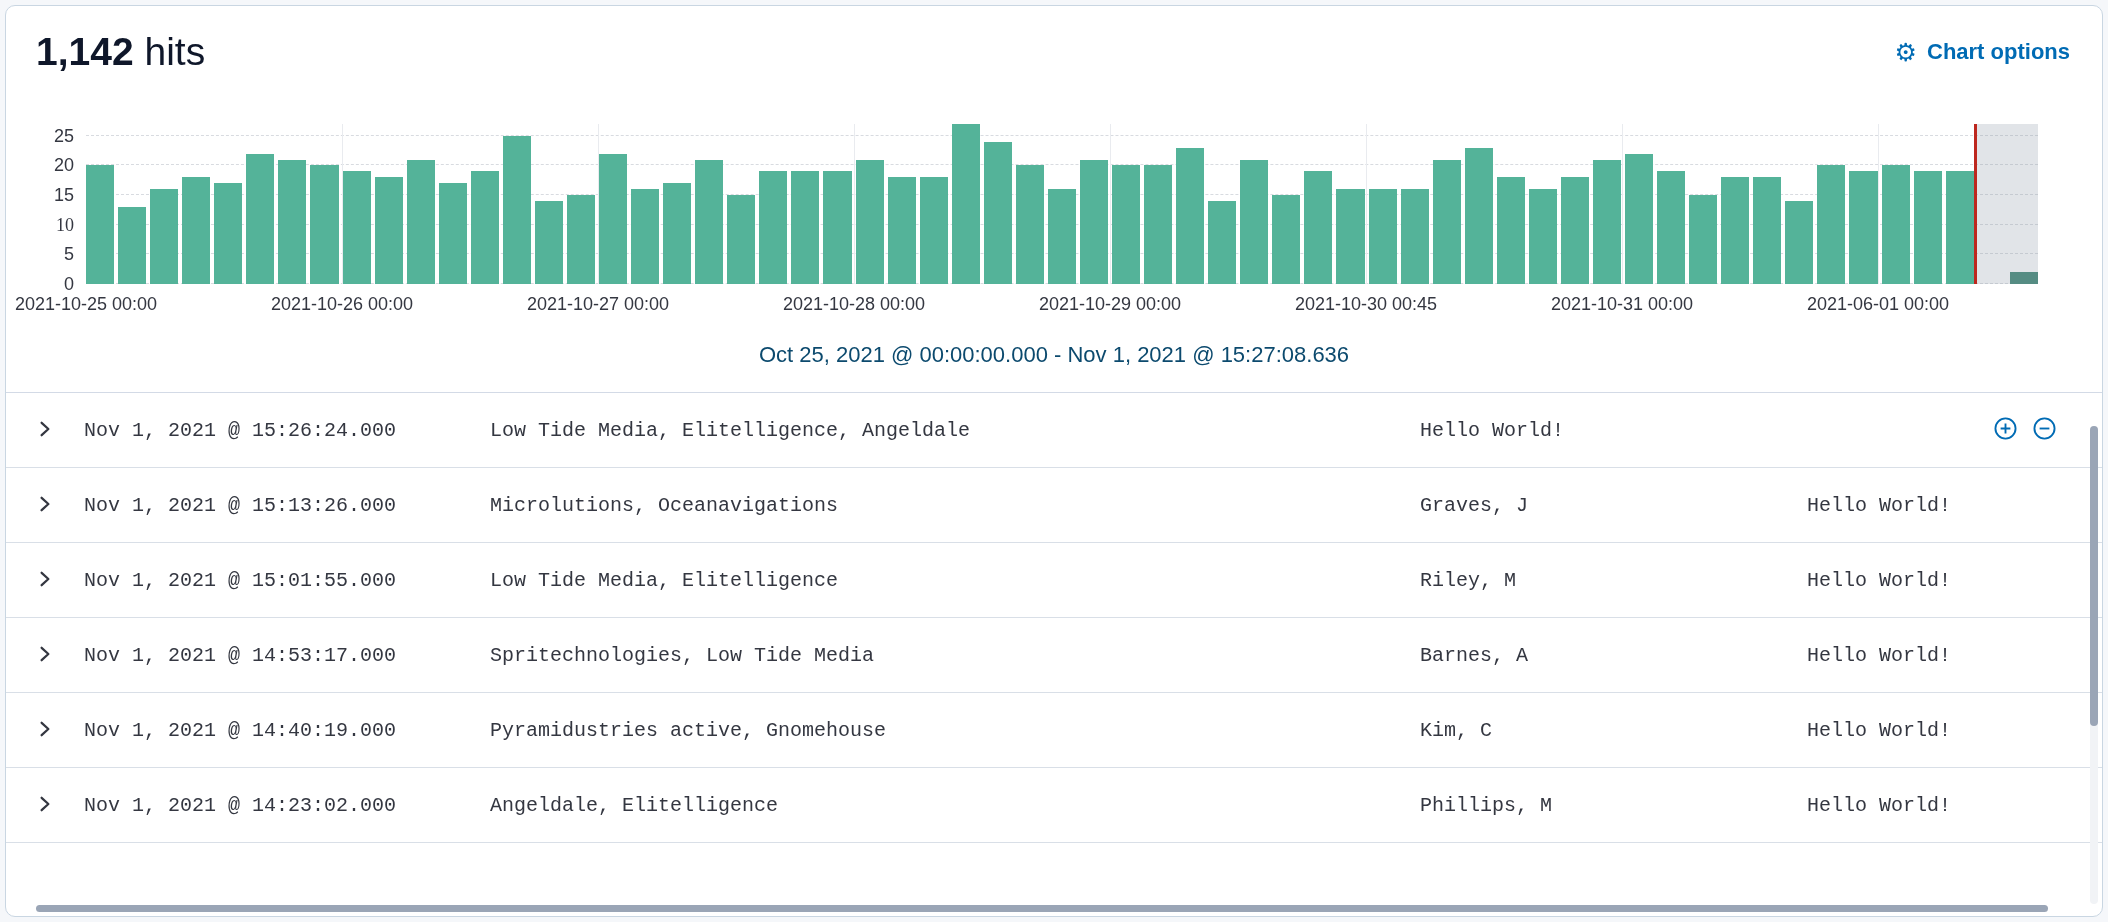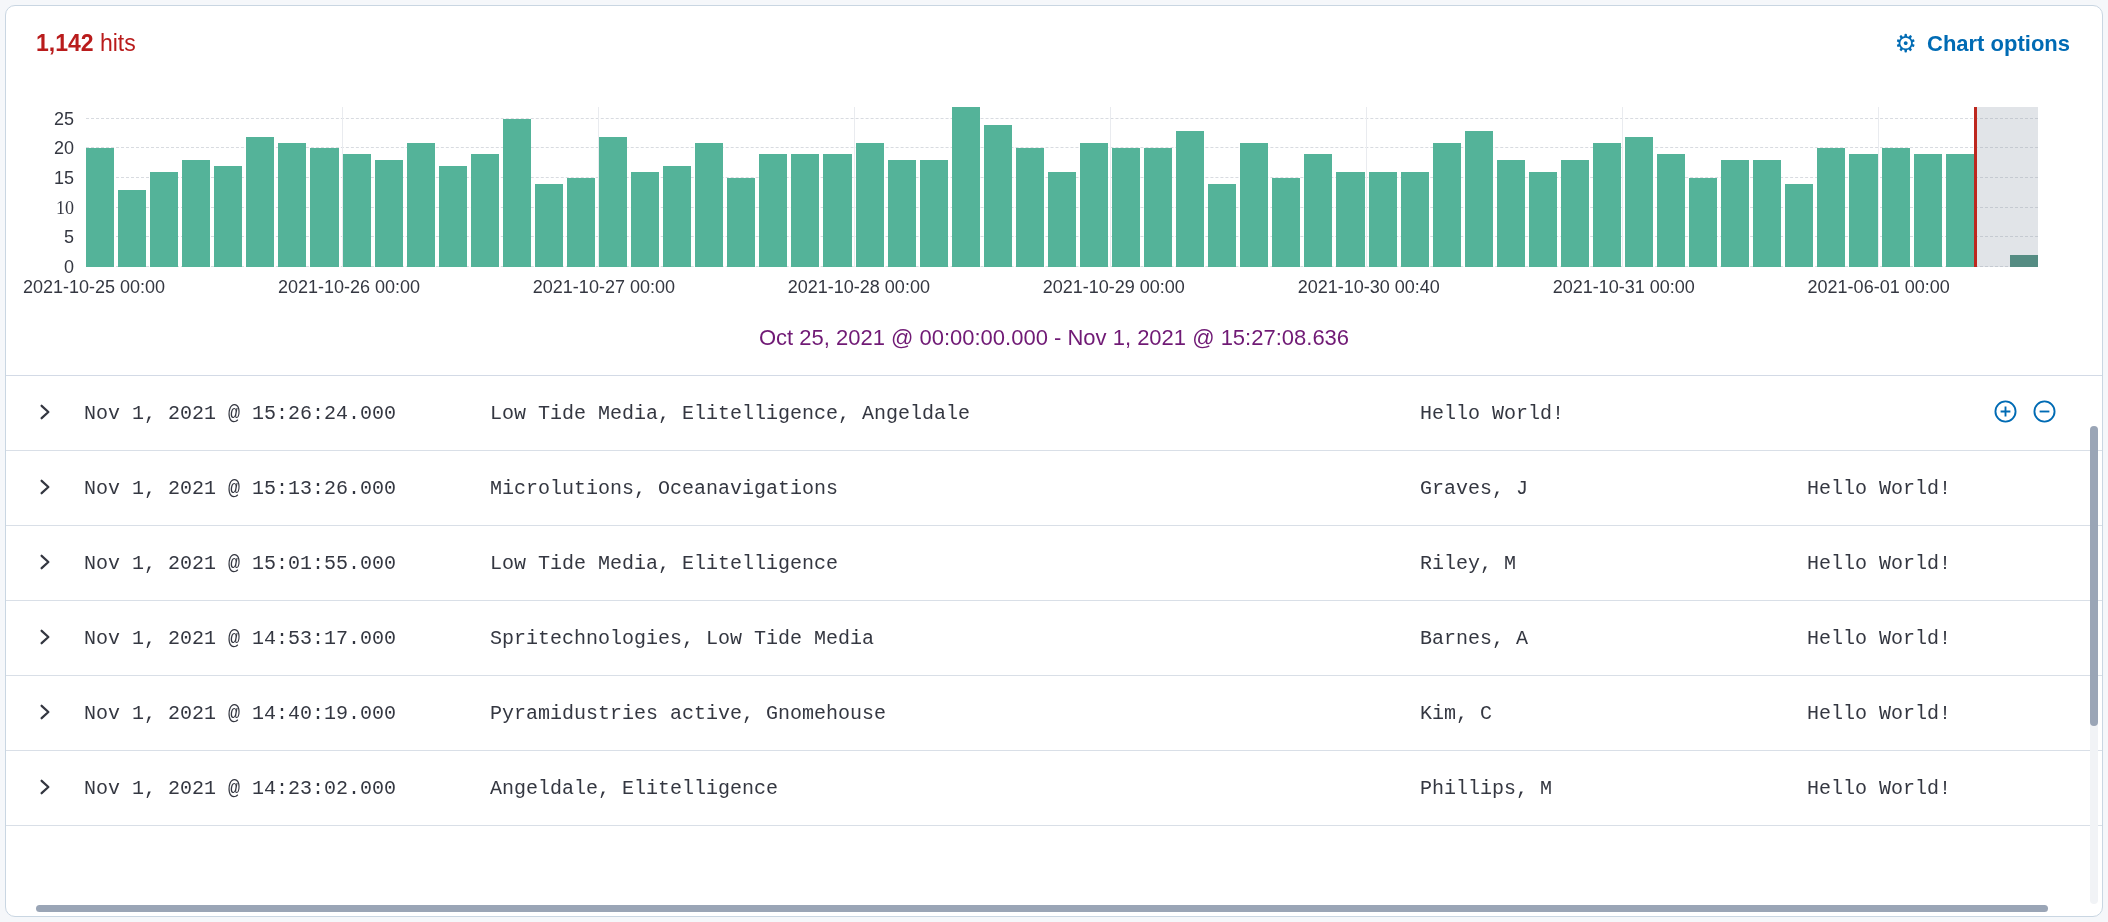--- a/index.html
+++ b/index.html
@@ -12,43 +12,43 @@
   }
   .panel {
     position:absolute; inset:5px;
     background:#ffffff;
     border:1px solid #c9d6e2;
     border-radius:10px;
     overflow:hidden;
   }
   
   .top-bar { display:flex; justify-content:space-between; align-items:center; padding:24px 32px 0 30px; }
-  .hits { font-size:23px; color:#b91c1c; }
+  .hits { font-size:39px; color:#0f172a; }
   .hits .num { font-weight:700; }
   .chart-options { display:flex; align-items:center; gap:10px; color:#006BB4; font-weight:700; font-size:22px; cursor:pointer; }
   .gear { font-size:25px; line-height:1; font-weight:400; }
 
   
   .chart-row { display:flex; margin:50px 64px 0 30px; }
   .y-axis { position:relative; width:50px; height:160px; flex:none; }
   .ytick { position:absolute; right:12px; font-size:18px; color:#343741; line-height:1; }
   .plot { position:relative; flex:1; height:160px; }
   .gridline { position:absolute; left:0; right:0; border-top:1px dashed #d8dbe0; }
   .vline { position:absolute; top:0; bottom:0; width:1px; background:#e9ebef; }
   .bars { position:absolute; inset:0; display:flex; align-items:flex-end; gap:4px; }
   .bar { flex:1 1 0; min-width:0; }
   .marker { position:absolute; top:0; bottom:0; width:3px; }
   .overlay { position:absolute; top:0; bottom:0; right:0; background:rgba(148,158,173,0.28); }
 
-  .x-axis-row { display:flex; margin:10px 64px 0 30px;gap:8px; }
+  .x-axis-row { display:flex; margin:10px 64px 0 30px; }
   .x-spacer { width:50px; flex:none; }
   .x-axis { position:relative; flex:1; height:24px; }
   .xtick { position:absolute; transform:translateX(-50%); font-size:18px; color:#343741; white-space:nowrap; }
 
-  .caption { text-align:center; font-size:22px; margin-top:24px; color:#701a75; }
+  .caption { text-align:center; font-size:22px; margin-top:24px; color:#0c4a6e; }
   .divider { border-top:1px solid #d3dae6; margin-top:24px; }
 
   
   .trow { display:grid; grid-template-columns:78px 406px 930px 387px 1fr; align-items:center; }
   .thead { height:60px; border-bottom:1px solid #cfd7e2; font-weight:700; font-size:21px; color:#1a1c21; }
   .th { display:flex; align-items:center; gap:7px; cursor:pointer; }
   .sort-arrow { color:#006BB4; font-size:20px; font-weight:400; }
   .row { height:75px; border-bottom:1px solid #d9dfe7; font-family:Liberation Mono, monospace; font-size:20px; position:relative; background:#fff; }
   .cell { overflow:hidden; white-space:nowrap; padding-right:12px; }
   .expander-cell { display:flex; justify-content:center; align-items:center; }
@@ -168,21 +168,21 @@
     </div>
   </div>
   <div class="x-axis-row">
     <div class="x-spacer"></div>
     <div class="x-axis">
         <div class="xtick" style="left: 0%;">2021-10-25 00:00</div>
         <div class="xtick" style="left: 13.1148%;">2021-10-26 00:00</div>
         <div class="xtick" style="left: 26.2295%;">2021-10-27 00:00</div>
         <div class="xtick" style="left: 39.3443%;">2021-10-28 00:00</div>
         <div class="xtick" style="left: 52.459%;">2021-10-29 00:00</div>
-        <div class="xtick" style="left: 65.5738%;">2021-10-30 00:40</div>
+        <div class="xtick" style="left: 65.5738%;">2021-10-30 00:45</div>
         <div class="xtick" style="left: 78.6885%;">2021-10-31 00:00</div>
         <div class="xtick" style="left: 91.8033%;">2021-06-01 00:00</div>
       </div>
   </div>
 
   <div class="caption">Oct 25, 2021 @ 00:00:00.000 - Nov 1, 2021 @ 15:27:08.636</div>
 
   <div class="divider"></div>
 
   <div>

